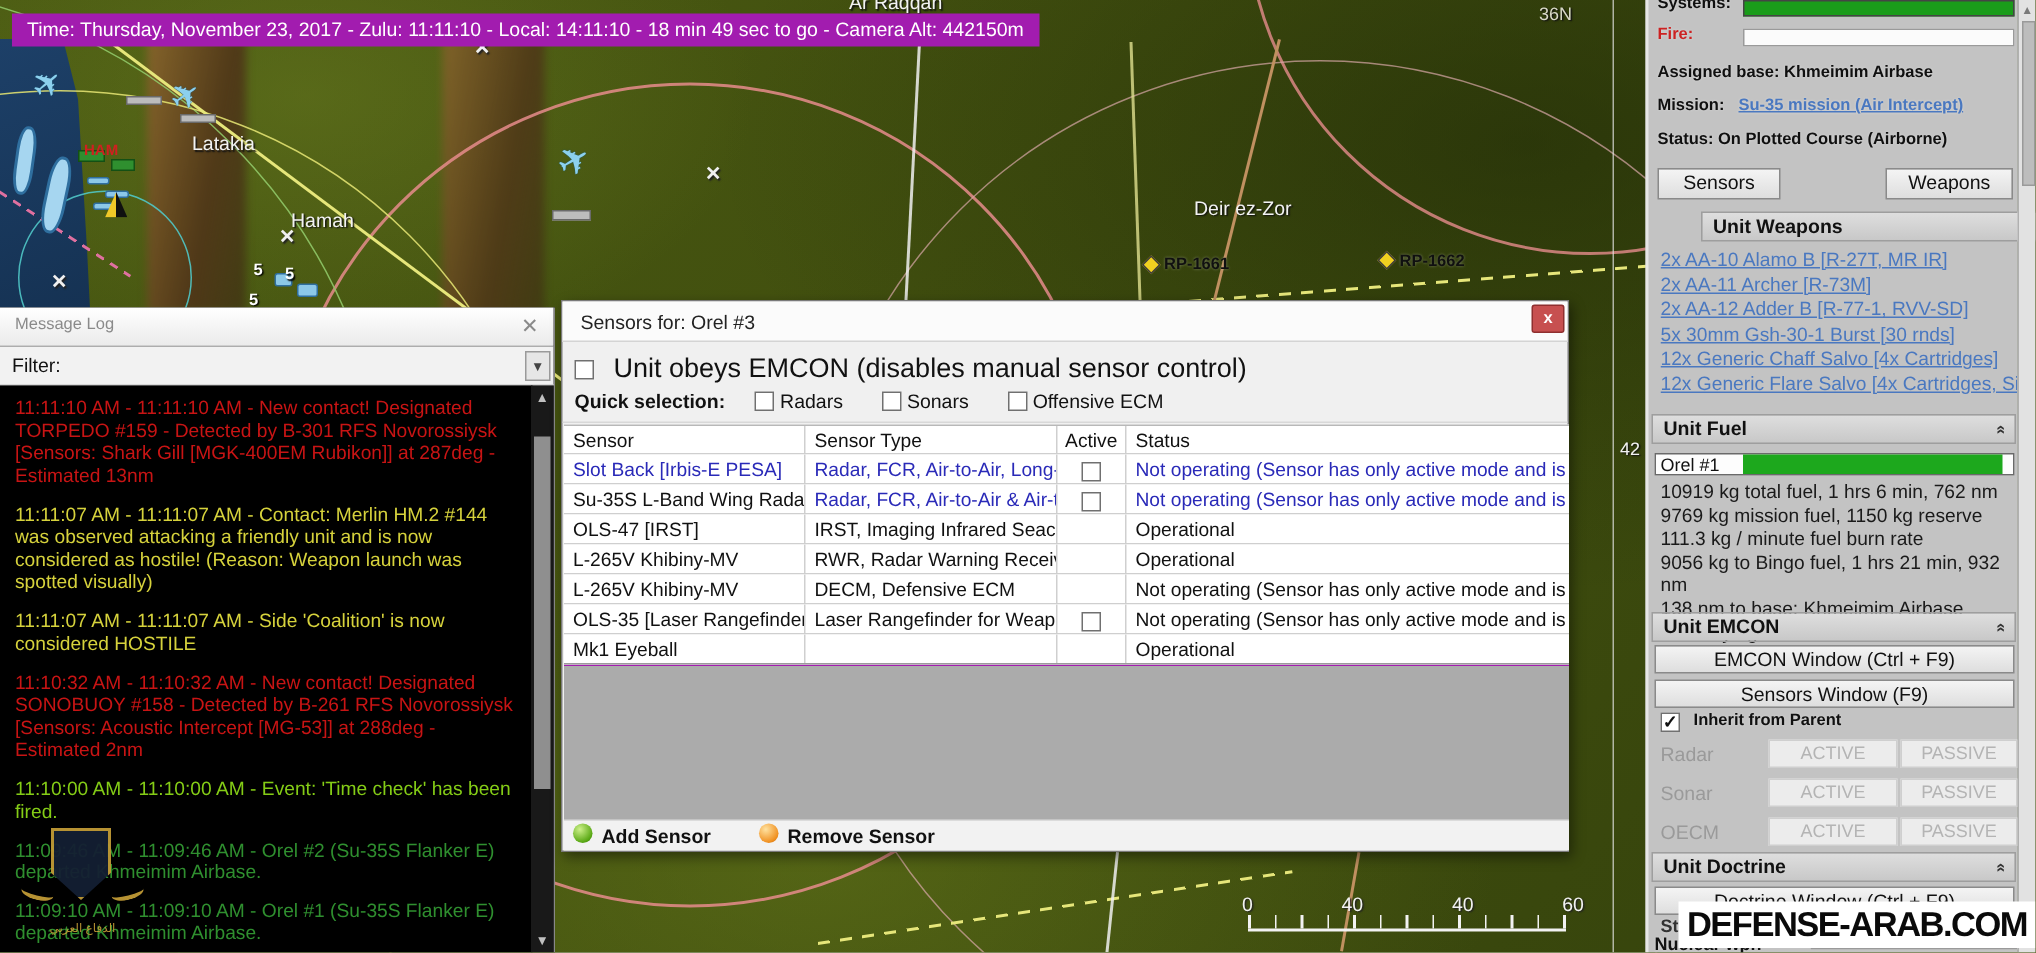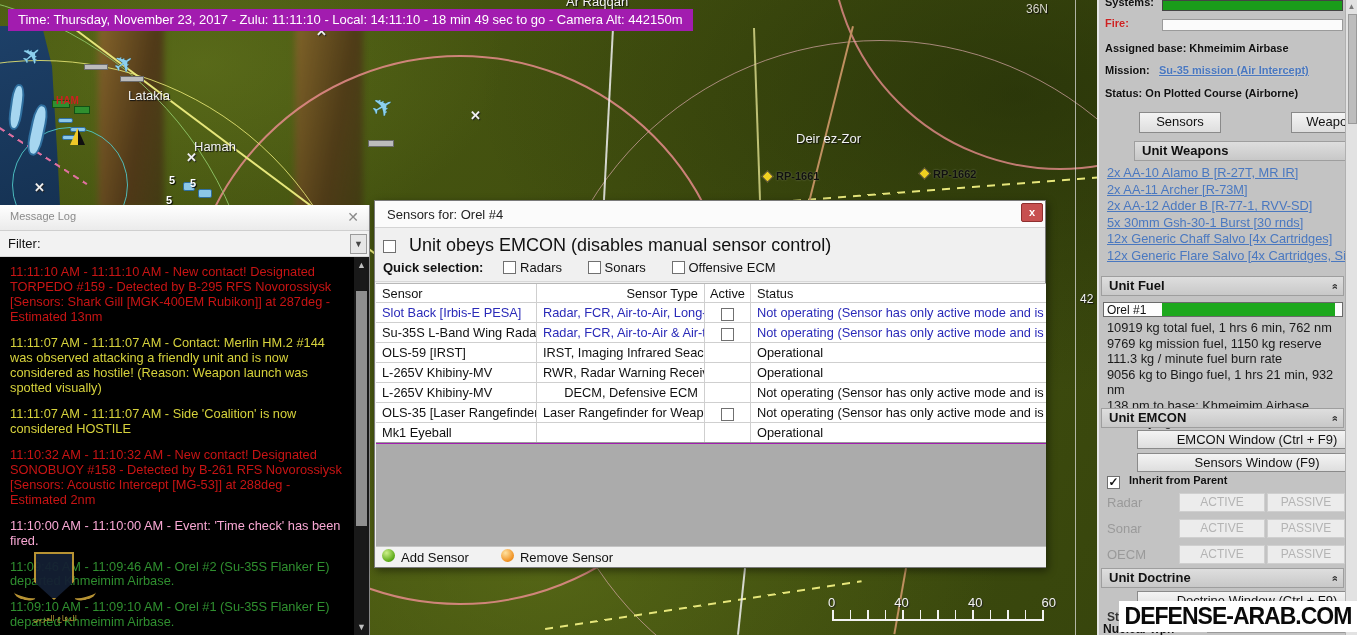--- a/index.html
+++ b/index.html
@@ -40,21 +40,21 @@
   #message-log { left:0; top:205px; width:370px; height:430px; background:#000; border-right:1px solid #888; }
   #ml-header { left:0; top:0; width:100%; height:26px; background:linear-gradient(#ffffff,#ebebeb); border-bottom:1px solid #cfcfcf; }
   #ml-title { left:10px; top:5px; color:#8a8a8a; font-size:11px; }
   #ml-close { right:10px; top:4px; color:#8a8a8a; font-size:14px; cursor:default; }
   #ml-filter-row { left:0; top:26px; width:100%; height:26px; background:#f2f2f2; border-bottom:1px solid #d8d8d8; }
   #ml-filter-label { left:8px; top:5px; color:#111; font-size:13px; }
   #ml-filter-btn { right:2px; top:3px; width:17px; height:20px; background:#e6e6e6; border:1px solid #9a9a9a;
     color:#444; font-size:9px; text-align:center; line-height:18px; }
   #ml-body { left:0; top:52px; width:355px; height:378px; background:#000; padding:8px 10px; overflow:hidden; }
   .msg { font-size:12.8px; line-height:1.17; margin-bottom:11px; }
-  .msg.red { color:#c81414; } .msg.yellow { color:#d6d23c; } .msg.white { color:#f9a8d4; } .msg.green { color:#2f8f2f; }
+  .msg.red { color:#c81414; } .msg.yellow { color:#d6d23c; } .msg.white { color:#84cc16; } .msg.green { color:#2f8f2f; }
   #ml-scroll { right:0; top:52px; width:15px; height:378px; background:#191919; }
   #ml-scroll .arr { position:absolute; left:0; width:15px; height:16px; color:#c0c0c0; font-size:9px; text-align:center; line-height:16px; }
   #ml-thumb { position:absolute; left:2px; top:34px; width:11px; height:235px; background:#8f8f8f; }
 
   
   #shield-wm { left:16px; top:550px; width:78px; height:84px; opacity:.95; }
   #shield-wm .shield { position:absolute; left:18px; top:2px; width:40px; height:48px; background:#141f33;
     border:2px solid #c09a36; clip-path:polygon(0 0,100% 0,100% 62%,50% 100%,0 62%); }
   #shield-wm .wing { position:absolute; top:40px; width:22px; height:10px; border-bottom:3px solid #c09a36; border-radius:0 0 50% 50%; }
   #shield-wm .wing.l { left:-2px; transform:rotate(14deg); } #shield-wm .wing.r { right:-2px; transform:rotate(-14deg); }
@@ -73,41 +73,41 @@
   #sd-quick-row { left:8px; top:59px; font-size:13px; color:#111; }
   #sd-quick-row b { margin-right:20px; }
   #sd-quick-row .qopt { margin-right:26px; }
   #sd-sep { left:0; top:80px; width:100%; height:1px; background:#d8d8d8; }
   #sd-table { left:1px; top:82px; width:670px; background:#fff; border-top:1px solid #b8b8b8; border-bottom:1px solid #a21caf; font-size:12.8px; }
   .trow { display:flex; height:20px; border-bottom:1px solid #cfcfcf; align-items:center; background:#fff; }
   .trow:last-child { border-bottom:1px solid #9a9a9a; }
   .thead { height:19px; color:#333; }
   .tc { padding:0 6px; white-space:nowrap; overflow:hidden; height:100%; line-height:19px; border-right:1px solid #cfcfcf; color:#111; }
   .tc:last-child { border-right:none; }
-  .tc.c1 { width:161px; } .tc.c2 { width:168px;text-align:right; } .tc.c3 { width:46px; text-align:center; padding:0; } .tc.c4 { flex:1; }
+  .tc.c1 { width:161px; } .tc.c2 { width:168px; } .tc.c3 { width:46px; text-align:center; padding:0; } .tc.c4 { flex:1; }
   .tc.blue { color:#2a2ab8; }
   .tc .cb { vertical-align:middle; margin-top:2px; }
   #sd-gray { left:1px; top:243px; width:670px; height:102px; background:#ababab; }
   #sd-bottombar { left:1px; top:345px; width:670px; height:21px; background:#f2f2f2; border-top:1px solid #c4c4c4;
-    display:flex; align-items:center; font-size:13px; color:#111; }
+    display:flex; align-items:center; font-size:13px; color:#111;font-weight:bold; }
   .orb { display:inline-block; width:13px; height:13px; border-radius:50%; margin:0 6px 0 6px; }
   .orb.green { background:radial-gradient(circle at 35% 30%,#cdf08a,#59a814 70%,#2f6a08); }
   .orb.orange { background:radial-gradient(circle at 35% 30%,#ffe2a0,#f09020 70%,#b05c08); }
   #sd-remove { margin-left:26px; }
 
   
   #right-panel { left:1097px; top:0; width:248px; height:635px; background:#c3c3c3; border-left:2px solid #e6e6e6; font-size:13px; color:#111; }
   #rp-scrollbar { left:1345px; top:0; width:12px; height:635px; background:#e2e2e2; border-left:1px solid #b0b0b0; }
   #rp-scrollbar .arr { position:absolute; left:0; width:11px; text-align:center; color:#7a7a7a; font-size:8px; }
   #rp-thumb { position:absolute; left:1.5px; top:14px; width:9px; height:110px; background:#bdbdbd; border:1px solid #9a9a9a; }
   .rp-label { position:absolute; white-space:nowrap; }
   .rp-bar { position:absolute; border:1px solid #7a7a7a; }
   .link { color:#4a78c0; text-decoration:underline; white-space:nowrap; }
   .winbtn { position:absolute; background:linear-gradient(#f4f4f4,#dedede); border:1px solid #8a8a8a;
-    text-align:center; font-size:13px; color:#111; line-height:18px;margin-left:34px; }
+    text-align:center; font-size:13px; color:#111; line-height:18px; }
   .sec-header { position:absolute; left:2px; width:243px; height:20px; background:linear-gradient(#dedede,#c8c8c8);
     border:1px solid #9e9e9e; font-weight:bold; font-size:13px; line-height:18px; padding-left:7px; color:#111; }
   .chev { position:absolute; right:7px; top:1px; font-weight:bold; color:#333; font-size:11px; letter-spacing:-1px;
     display:inline-block; transform:rotate(-90deg); }
   #rp-weapons-list { position:absolute; left:8px; top:165px; width:238px; line-height:16.6px; font-size:12.8px; overflow:hidden; height:101px; }
   #rp-weapons-list div { white-space:nowrap; }
   #rp-fuel-lines { position:absolute; left:8px; top:320px; width:238px; line-height:15.6px; font-size:12.8px; color:#1a1a1a; }
   #fuel-bar { left:4px; top:302px; width:240px; height:15px; background:#fdfdfd; border:1px solid #6a6a6a; }
   #fuel-bar .lbl { position:absolute; left:3px; top:0; font-size:12px; line-height:14px; color:#111; }
   #fuel-bar .fill { position:absolute; left:58px; top:0; width:173px; height:13px; background:#1da81d; }
@@ -226,21 +226,21 @@
     <div class="abs" id="ml-header">
       <div class="abs" id="ml-title">Message Log</div>
       <div class="abs" id="ml-close">✕</div>
     </div>
     <div class="abs" id="ml-filter-row">
       <div class="abs" id="ml-filter-label">Filter:</div>
       <div class="abs" id="ml-filter-btn">▼</div>
     </div>
     <div class="abs" id="ml-body">
 
-        <div class="msg red">11:11:10 AM - 11:11:10 AM - New contact! Designated TORPEDO #159 - Detected by B-295 RFS Novorossiysk [Sensors: Shark Gill [MGK-400EM Rubikon]] at 287deg - Estimated 13nm</div>
+        <div class="msg red">11:11:10 AM - 11:11:10 AM - New contact! Designated TORPEDO #159 - Detected by B-301 RFS Novorossiysk [Sensors: Shark Gill [MGK-400EM Rubikon]] at 287deg - Estimated 13nm</div>
 
         <div class="msg yellow">11:11:07 AM - 11:11:07 AM - Contact: Merlin HM.2 #144 was observed attacking a friendly unit and is now considered as hostile! (Reason: Weapon launch was spotted visually)</div>
 
         <div class="msg yellow">11:11:07 AM - 11:11:07 AM - Side 'Coalition' is now considered HOSTILE</div>
 
         <div class="msg red">11:10:32 AM - 11:10:32 AM - New contact! Designated SONOBUOY #158 - Detected by B-261 RFS Novorossiysk [Sensors: Acoustic Intercept [MG-53]] at 288deg - Estimated 2nm</div>
 
         <div class="msg white">11:10:00 AM - 11:10:00 AM - Event: 'Time check' has been fired.</div>
 
         <div class="msg green">11:09:46 AM - 11:09:46 AM - Orel #2 (Su-35S Flanker E) departed Khmeimim Airbase.</div>
@@ -256,21 +256,21 @@
 
   <div class="abs z8" id="shield-wm">
     <div class="shield"></div>
     <div class="wing l"></div>
       <div class="wing r"></div>
     <div class="ar">الدفاع العربي</div>
   </div>
 
   <div class="abs z5" id="sensor-dialog">
     <div class="abs" id="sd-titlebar">
-      <div class="abs" id="sd-title">Sensors for: Orel #4</div>
+      <div class="abs" id="sd-title">Sensors for: Orel #3</div>
       <div class="abs" id="sd-close">x</div>
     </div>
 
     <div class="abs" id="sd-emcon-row">
       <span class="cb"></span>
       <span style="margin-left:8px;">Unit obeys EMCON (disables manual sensor control)</span>
     </div>
 
     <div class="abs" id="sd-quick-row">
       <b>Quick selection:</b><span class="qopt"><span class="qopt"><span class="cb"></span> <span>Radars</span></span><span class="qopt"><span class="cb"></span> <span>Sonars</span></span><span class="qopt"><span class="cb"></span> <span>Offensive ECM</span></span></span>
@@ -295,21 +295,21 @@
           </div>
 
           <div class="trow">
             <div class="tc c1">Su-35S L-Band Wing Radar</div>
             <div class="tc c2 blue">Radar, FCR, Air-to-Air &amp; Air-to-S...</div>
             <div class="tc c3"><span class="cb"></span></div>
             <div class="tc c4 blue">Not operating (Sensor has only active mode and is not acti...</div>
           </div>
 
           <div class="trow">
-            <div class="tc c1">OLS-59 [IRST]</div>
+            <div class="tc c1">OLS-47 [IRST]</div>
             <div class="tc c2">IRST, Imaging Infrared Seach a...</div>
             <div class="tc c3"><span class="cb" style="visibility: hidden;"></span></div>
             <div class="tc c4">Operational</div>
           </div>
 
           <div class="trow">
             <div class="tc c1">L-265V Khibiny-MV</div>
             <div class="tc c2">RWR, Radar Warning Receiver</div>
             <div class="tc c3"><span class="cb" style="visibility: hidden;"></span></div>
             <div class="tc c4">Operational</div>

